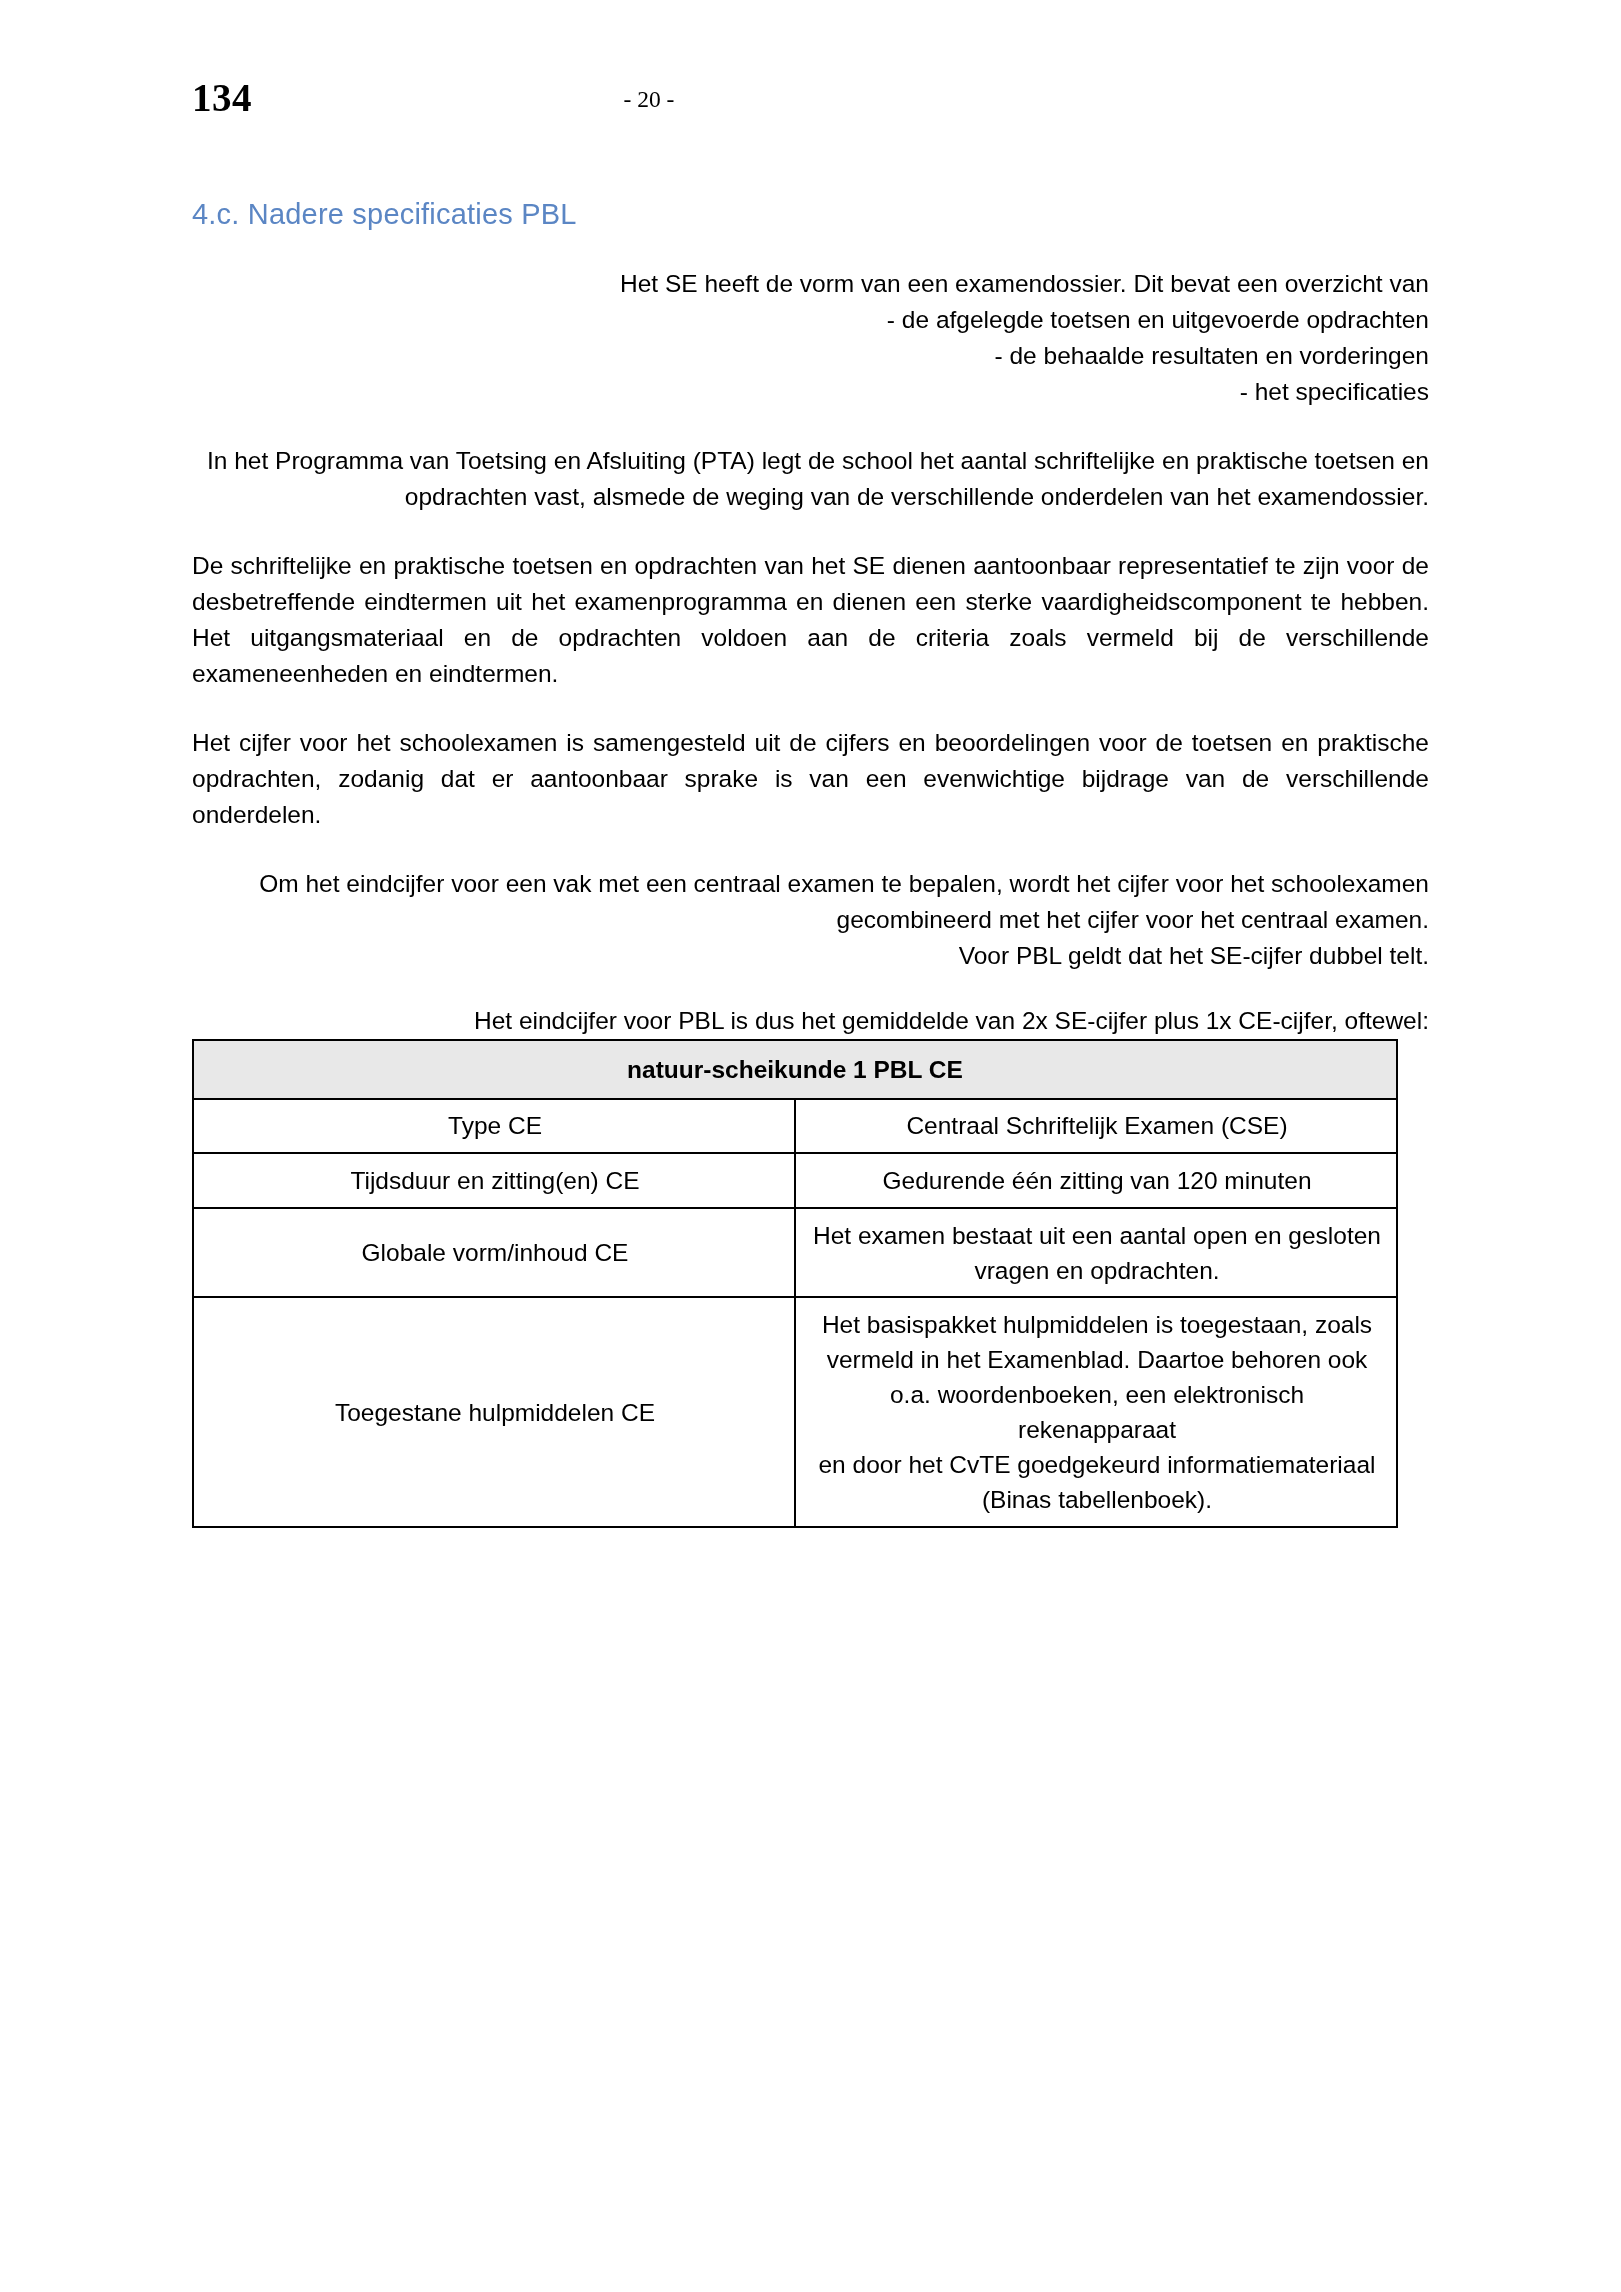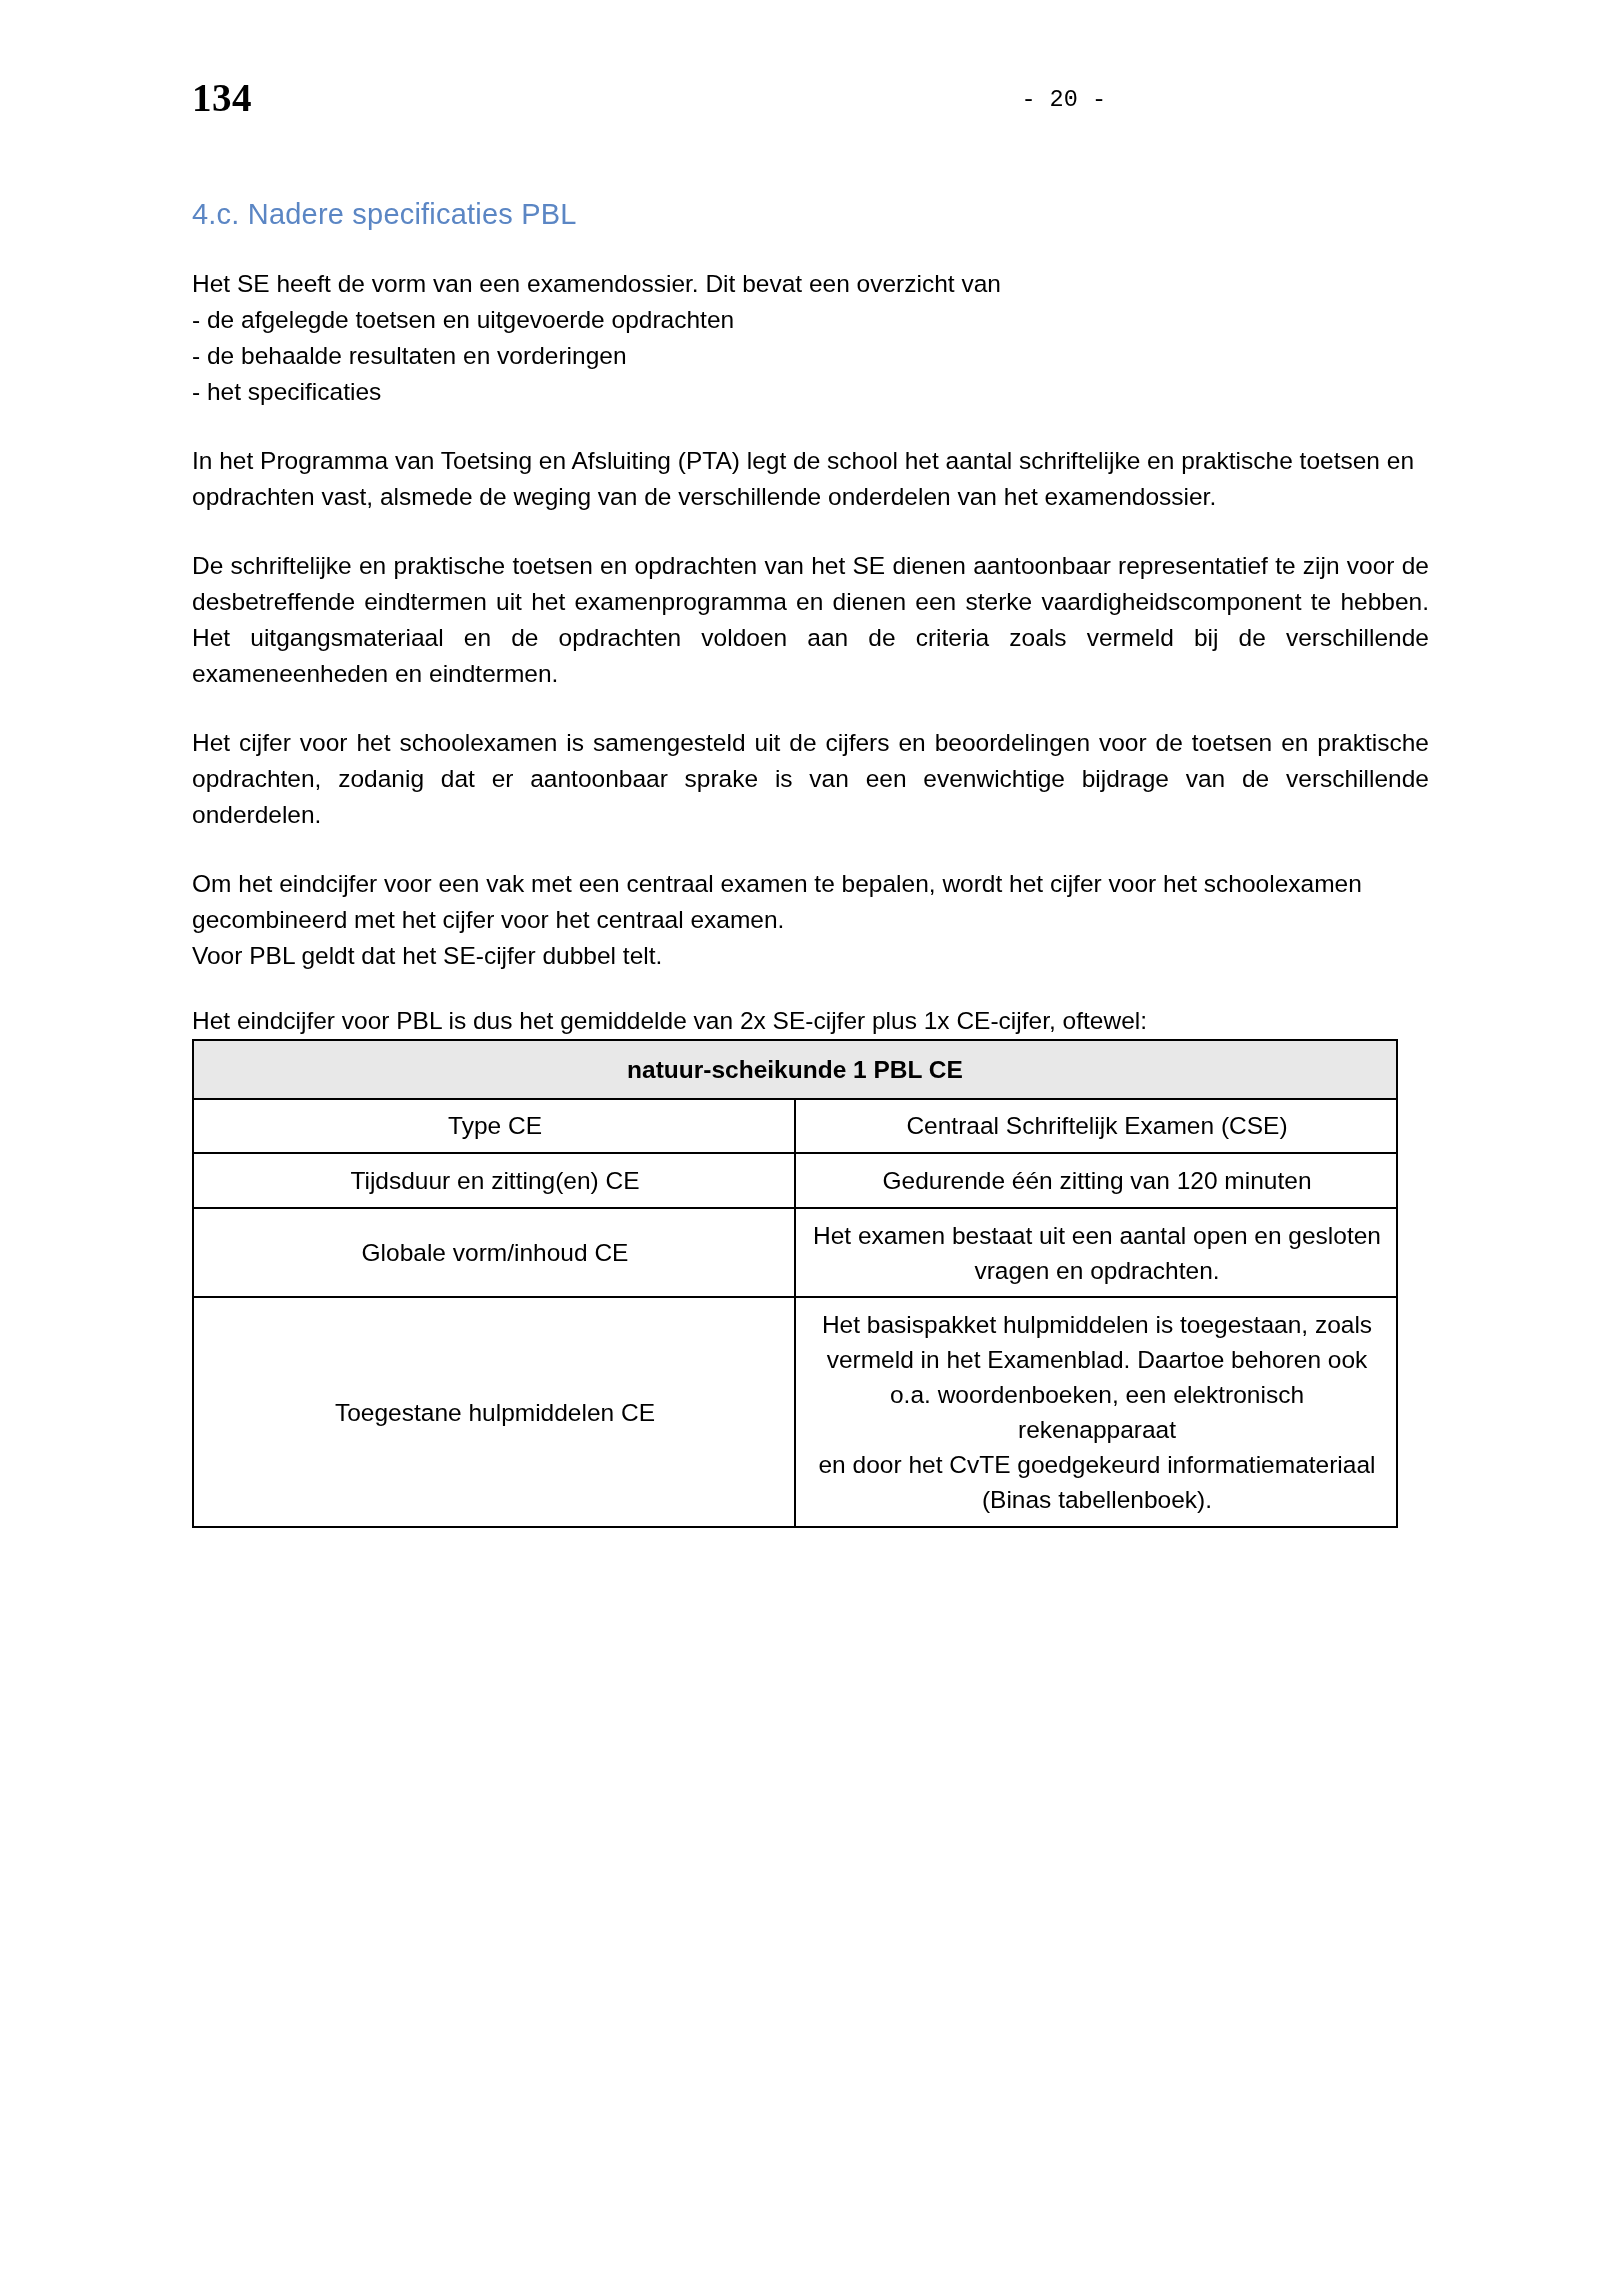--- a/index.html
+++ b/index.html
@@ -43,42 +43,42 @@
     font-weight: bold;
     font-size: 39px;
     line-height: 43px;
     letter-spacing: 0.5px;
   }
   .page-number-center {
     position: absolute;
     left: 0;
     right: 0;
     top: 9.8px;
-    text-align: right;
-    font-family: Liberation Mono, monospace;
+    text-align: center;
+    font-family: Liberation Serif, serif;
     font-size: 23.5px;
     line-height: 27.4px;
     padding-right: 323px;
   }
 
   h1.section-title {
     font-family: "Liberation Sans", sans-serif;
     font-size: 29px;
     font-weight: normal;
     color: #5b86c4;
     margin: 51px 0 0 0;
     line-height: 37px;
     letter-spacing: 0.2px;
   }
 
   p.body-text {
     font-size: 24.5px;
     line-height: 36px;
     margin: 33px 0 0 0;
-    text-align: left;
+    text-align: right;
   }
   p.body-text.justify {
     text-align: justify;
     text-justify: inter-word;
   }
   p.tight {
     margin-top: 29px;
   }
   .lines span {
     display: block;

